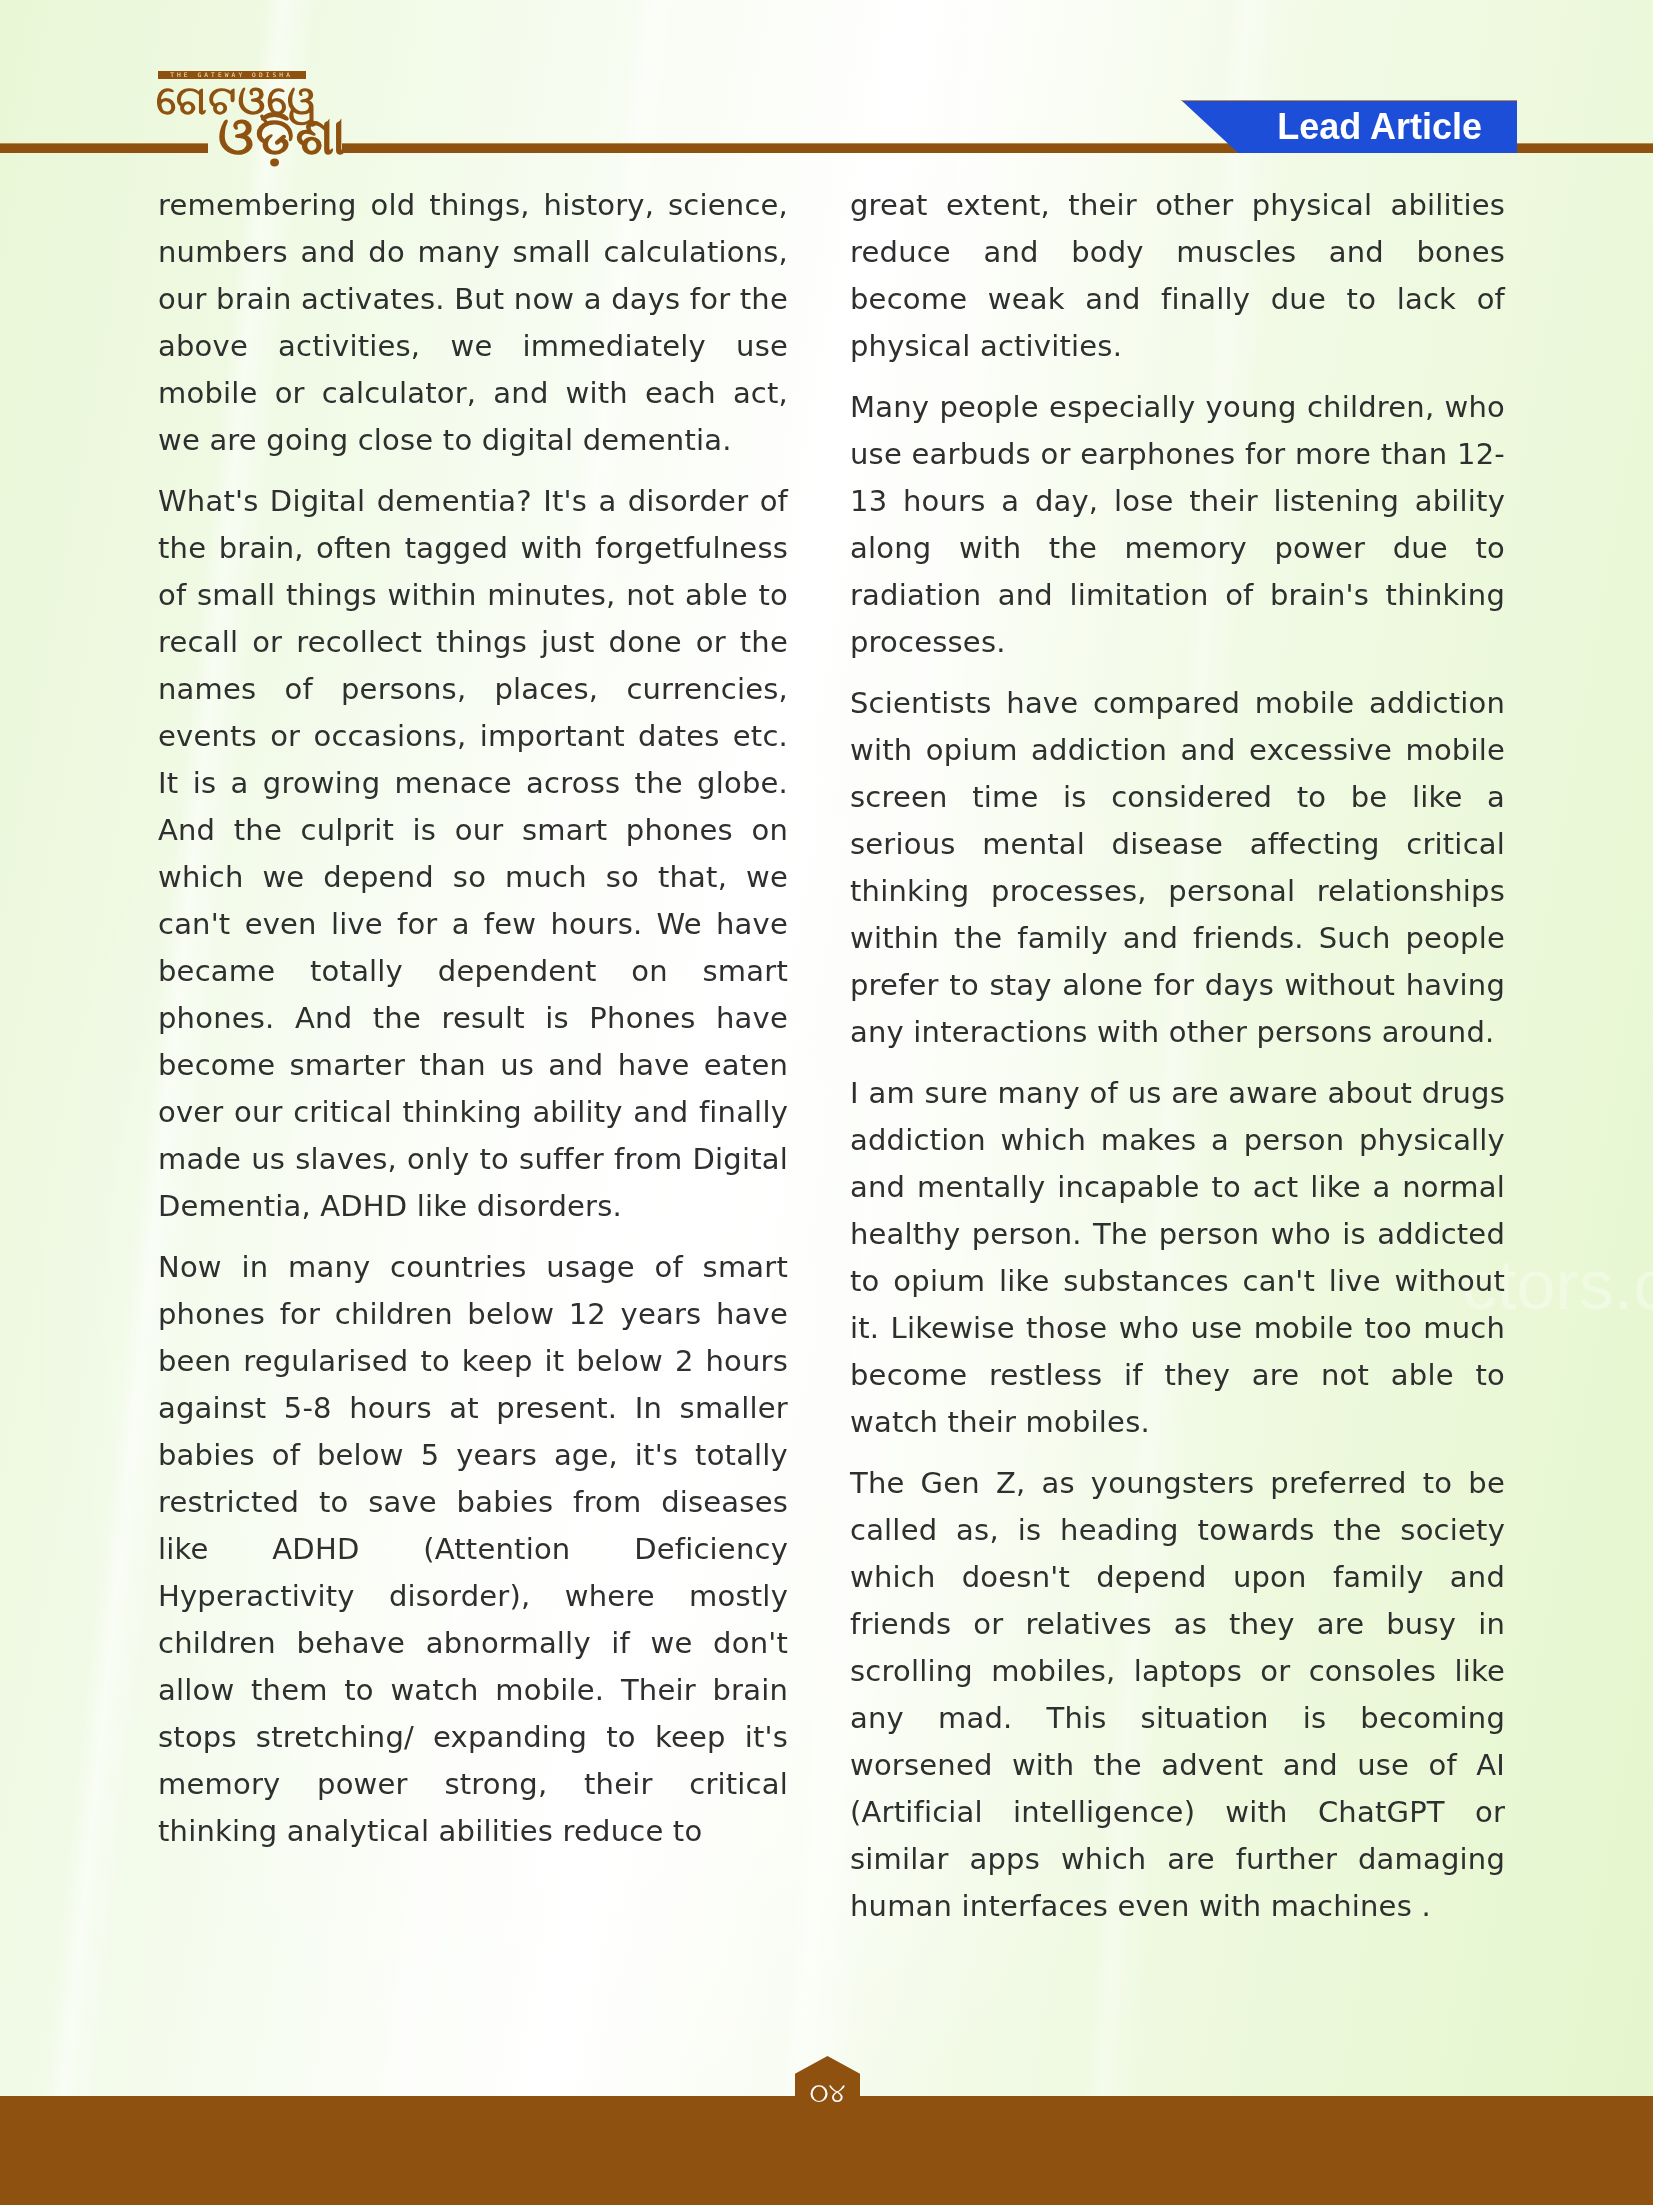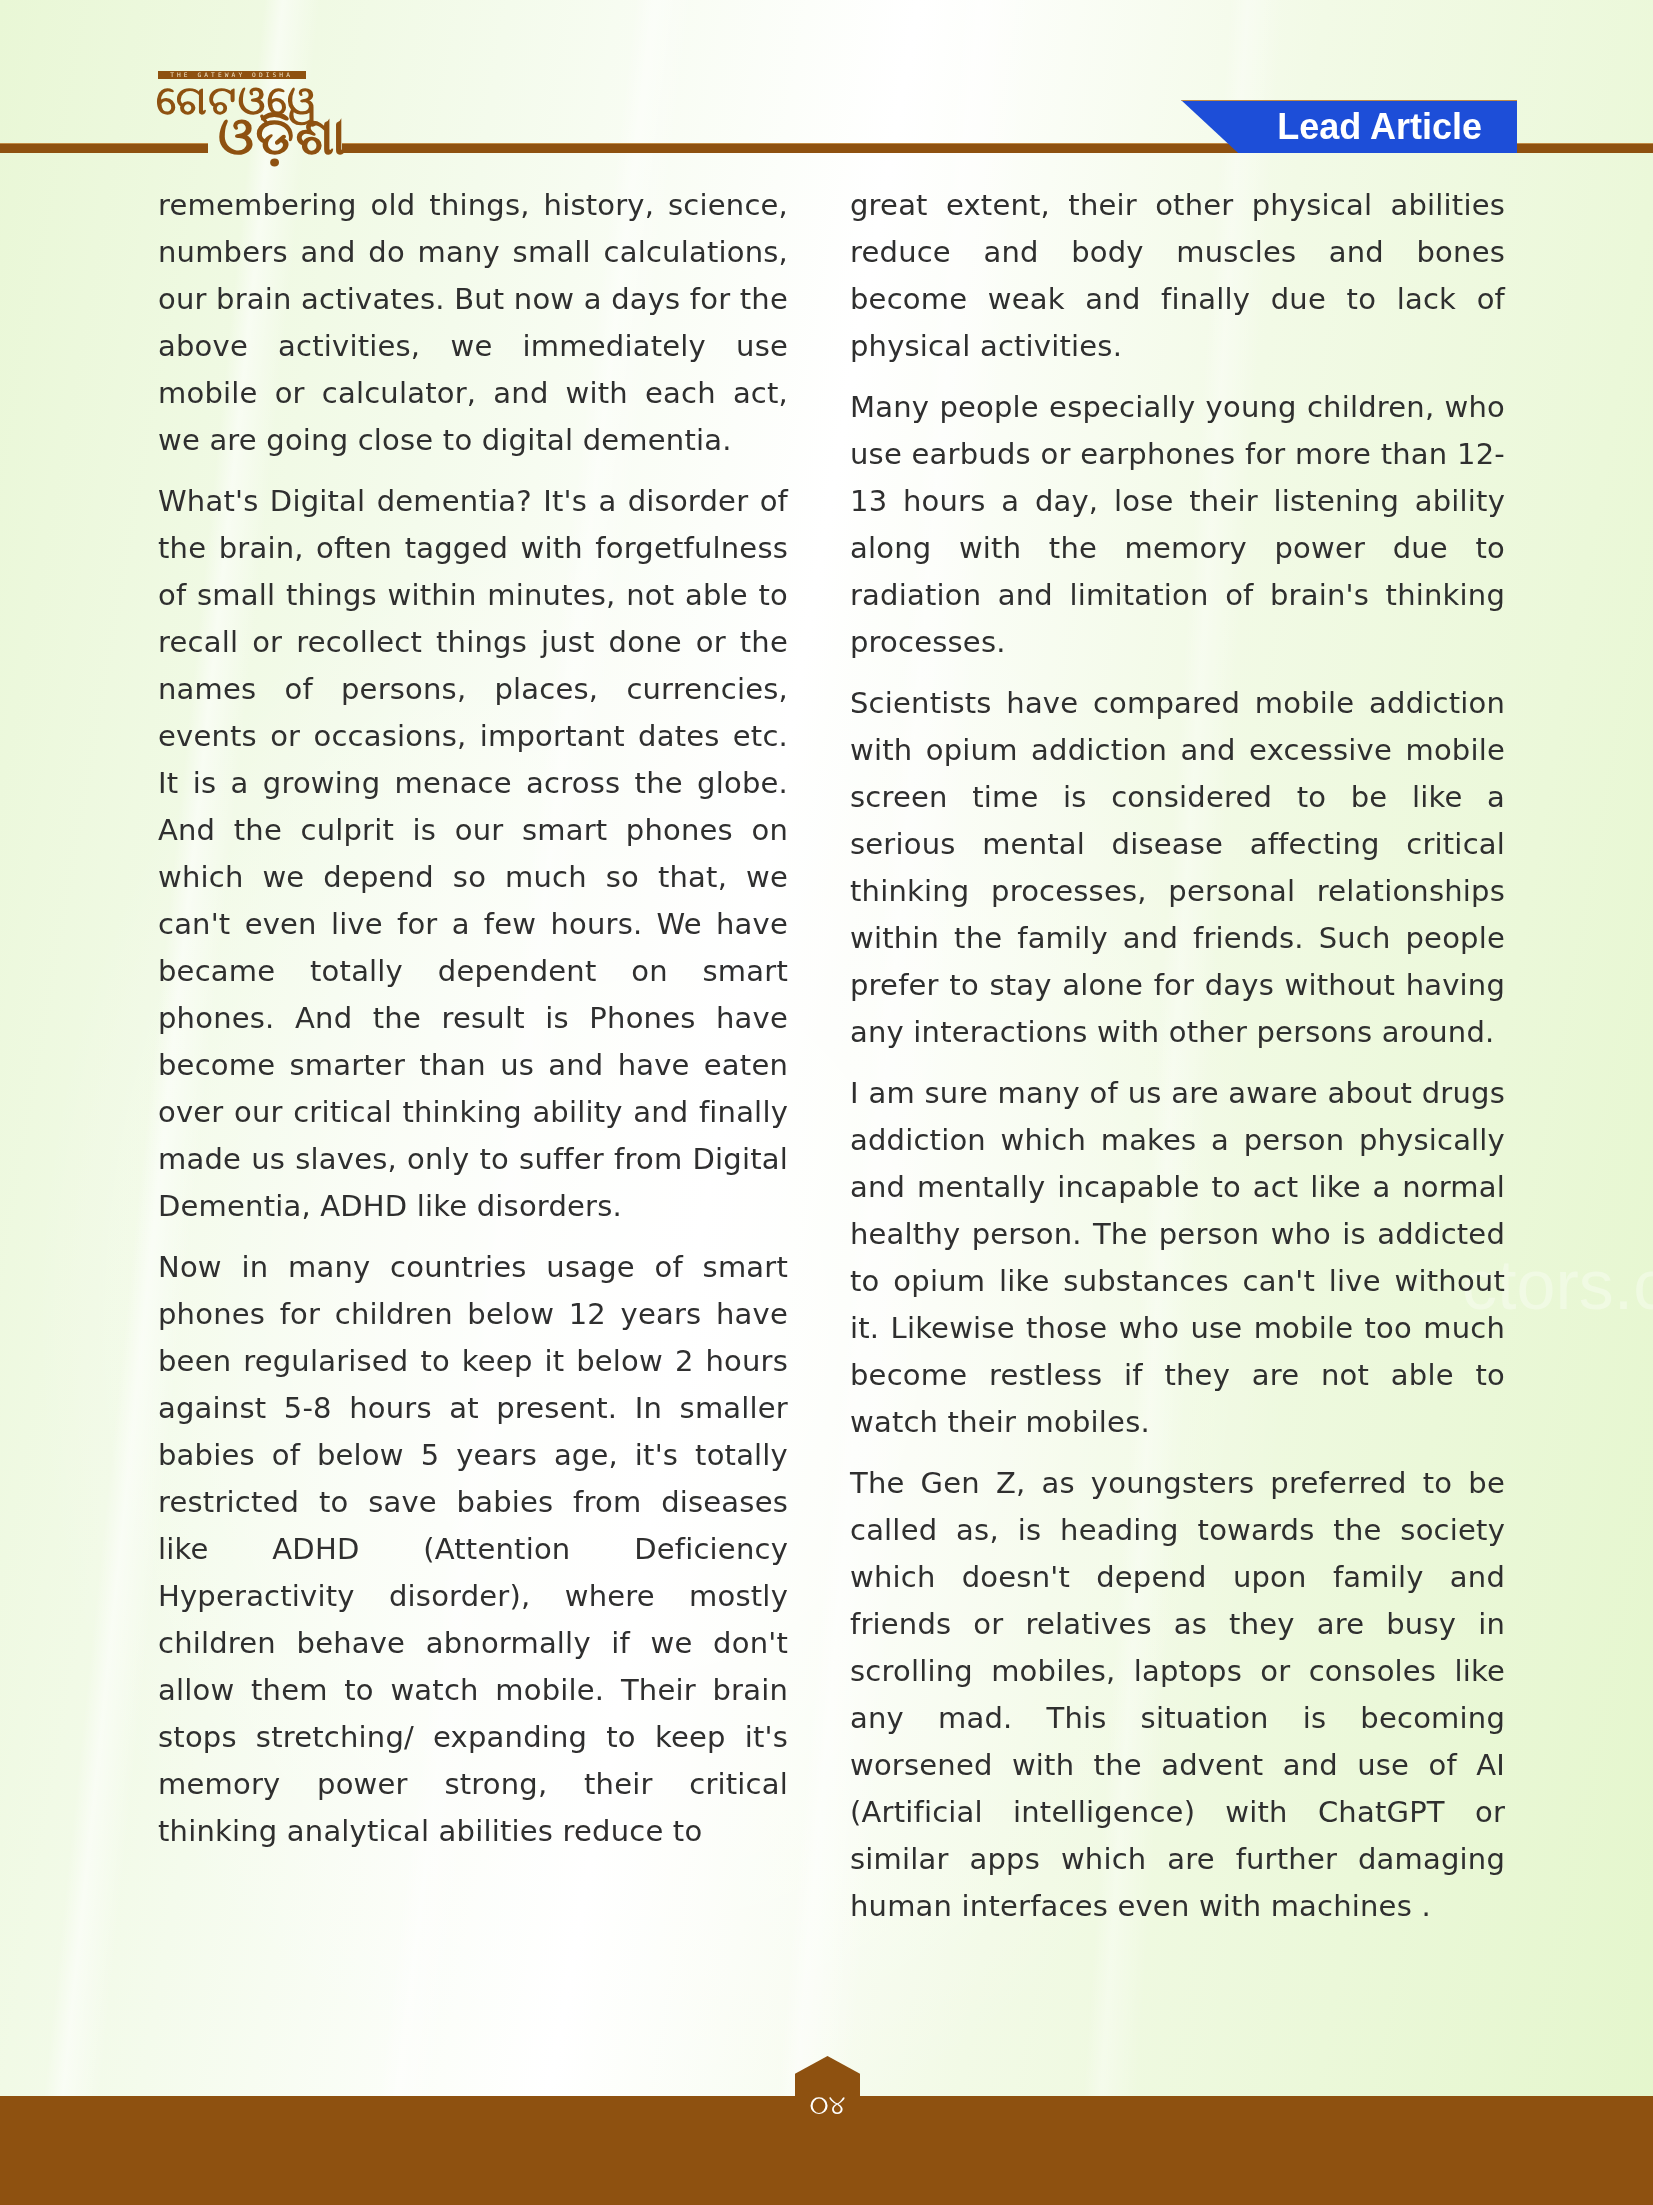--- a/index.html
+++ b/index.html
@@ -65,21 +65,20 @@
   .footer-band { position: absolute; left: 0; top: 2096px; width: 1654px; height: 110px; background: #8e5110; }
   .page-tab {
     position: absolute; left: 795px; top: 2056px; width: 65px; height: 54px;
     background: #8e5110;
     clip-path: polygon(50% 0, 100% 33%, 100% 100%, 0 100%, 0 33%);
   }
   .page-num {
     position: absolute; left: 795px; top: 2077px; width: 65px; text-align: center;
     color: #ffffff; font-size: 26.4px; line-height: 31px;
     font-family: "DejaVu Sans", sans-serif;
-    margin-top: 12px;
   }
 </style>
 </head>
 <body>
 
 <div class="streaks"></div>
 <div class="watermark">ctors.c</div>
 
 <div class="header-line-left"></div>
 <div class="header-line-right"></div>

